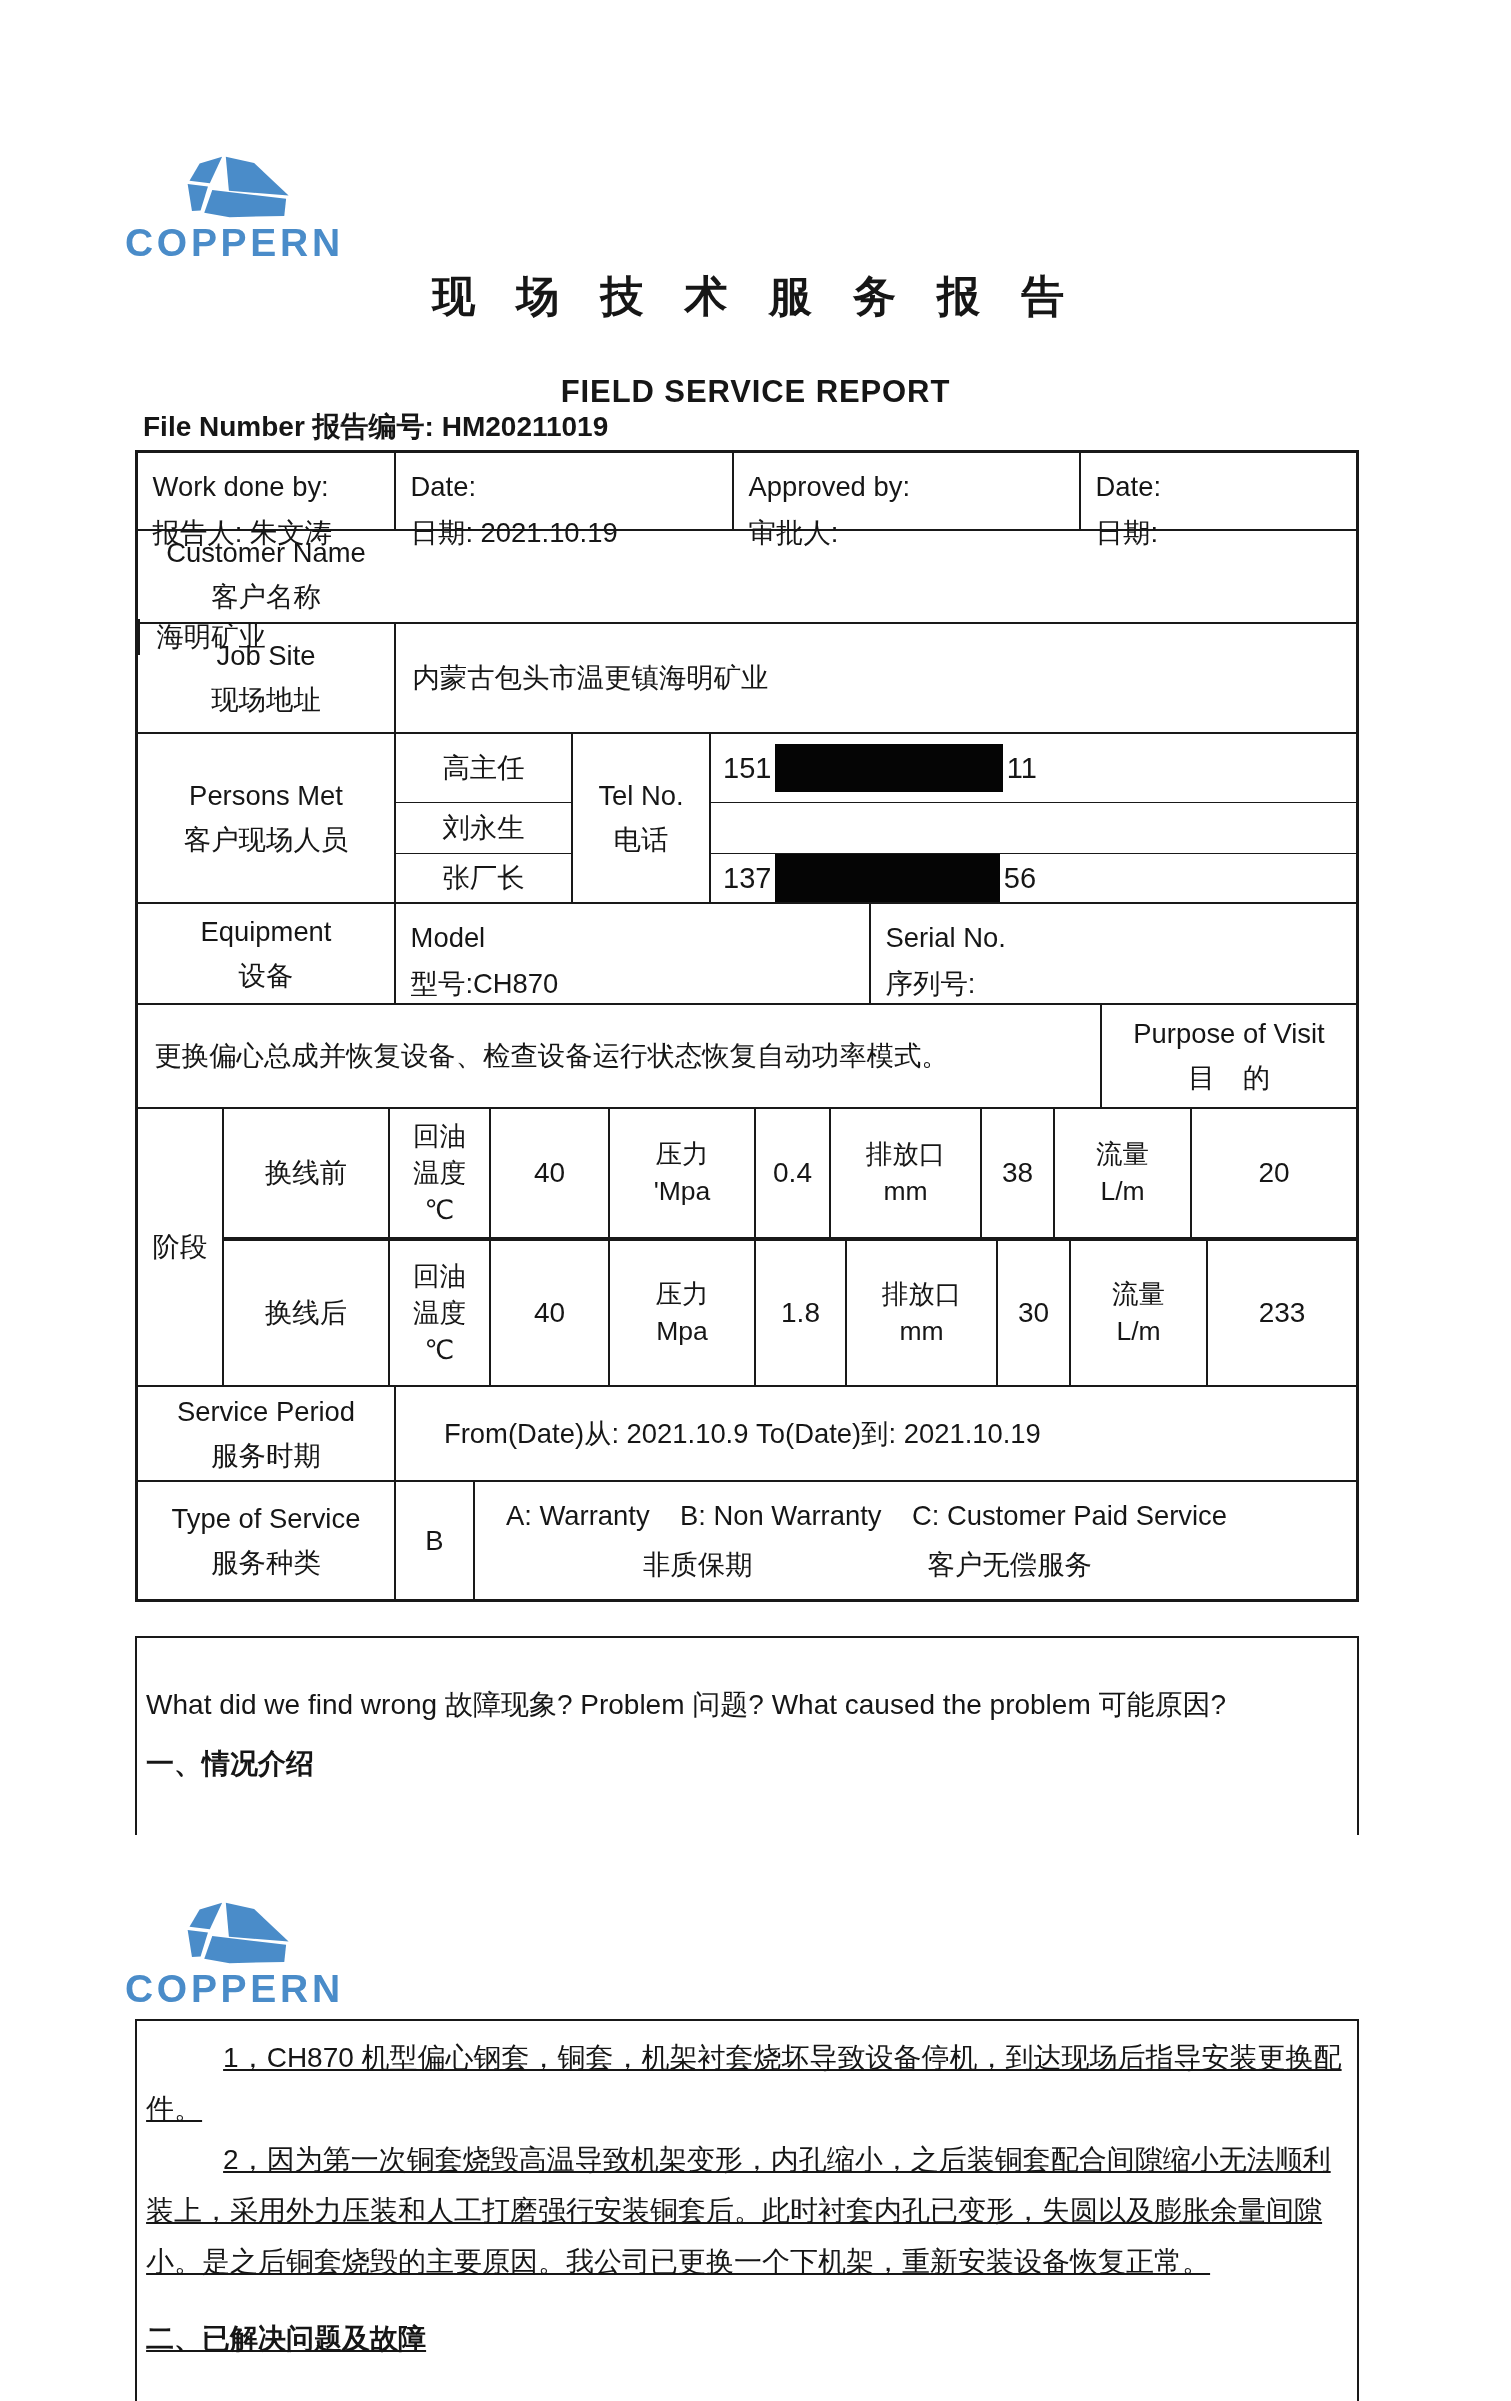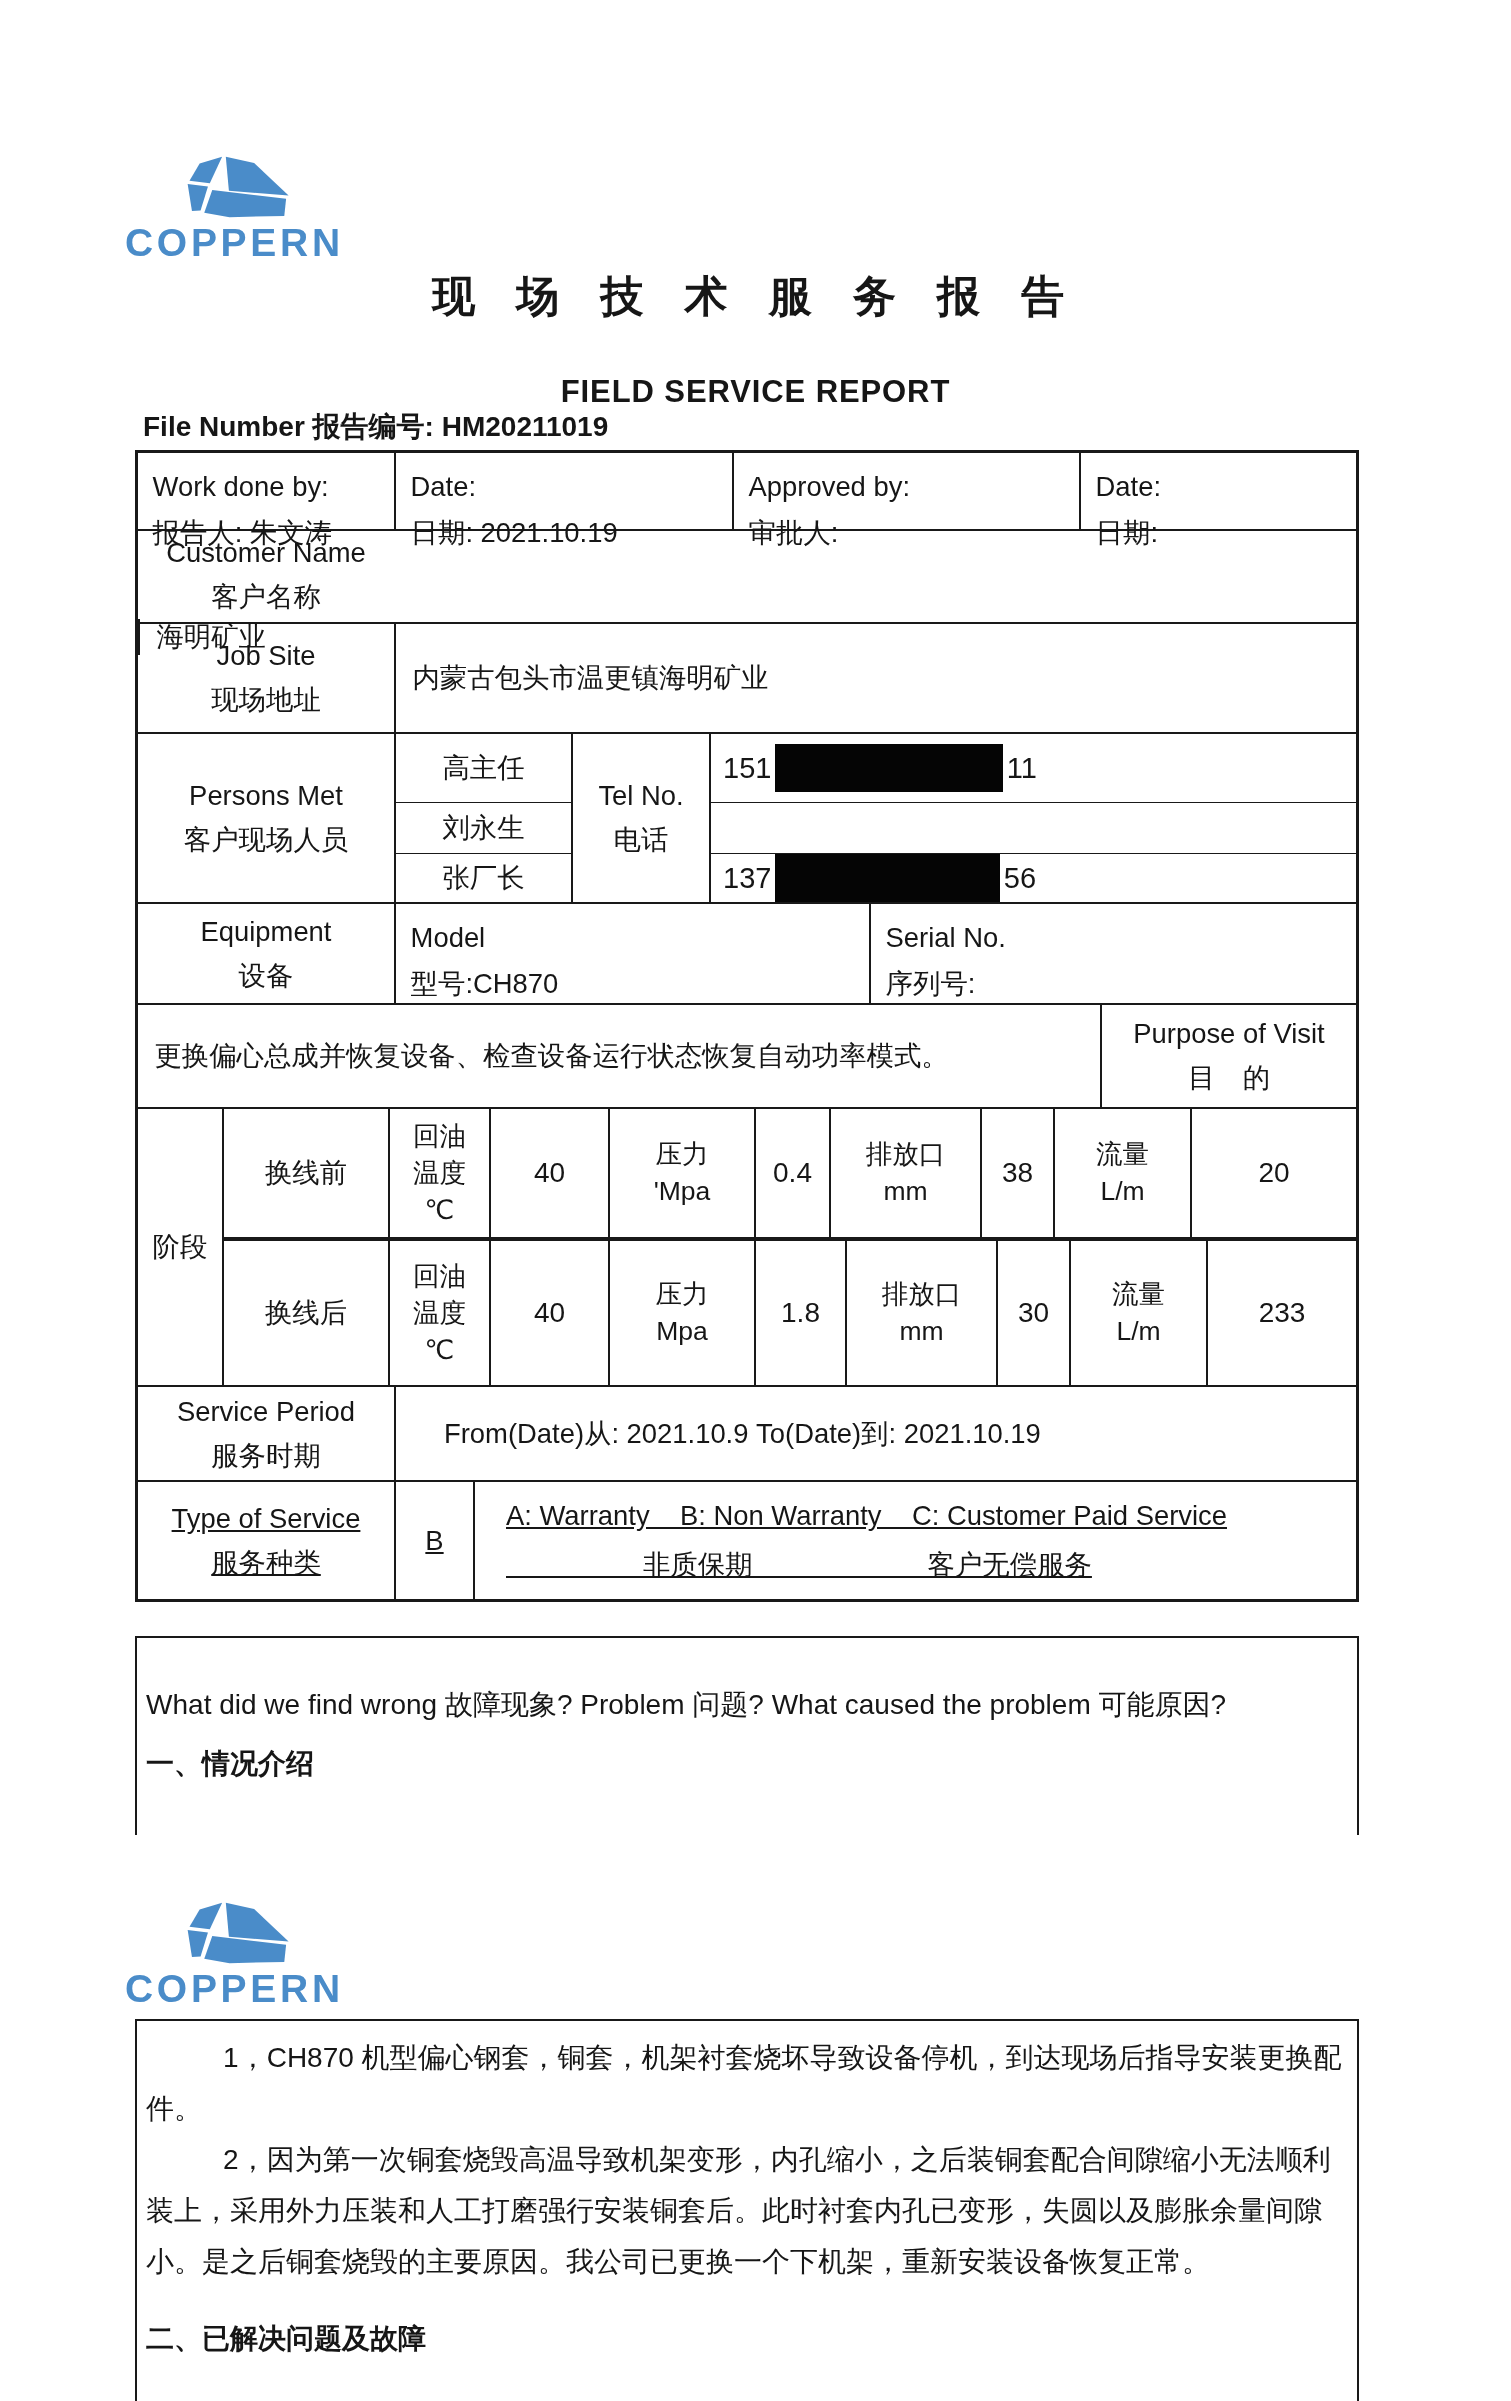--- a/index.html
+++ b/index.html
@@ -41,21 +41,21 @@
   .stage-row + .stage-row{border-top:4.6px solid #191919;}
   .stage-row .cell{display:flex;align-items:center;justify-content:center;text-align:center;}
   .unit{font-size:26.5px;line-height:37px;white-space:pre-line;}
   .num{font-size:28px;}
   .opt{white-space:pre;line-height:49px;padding:9.1px 0 0 31px;}
   
   .box1{left:135px;top:1636px;width:1224px;height:199px;border:2.7px solid #191919;border-bottom:none;
         box-sizing:border-box;padding:38px 12.8px 0 9.1px;font-size:28px;line-height:57px;}
   .box1 .heading{font-weight:bold;margin-top:1.8px;}
   .box2{left:135px;top:2019px;width:1224px;height:382px;border:2.7px solid #191919;border-bottom:none;
-        box-sizing:border-box;padding:11px 12.8px 0 9.1px;font-size:28px;line-height:51px;overflow:hidden;}
+        box-sizing:border-box;padding:11px 12.8px 0 9.1px;font-size:28px;line-height:51px;overflow:hidden;text-decoration:underline;}
   .box2 p{margin:0;text-indent:77px;}
   .box2 .heading{font-weight:bold;margin-top:25.6px;text-indent:0;}
   .hr-note{white-space:normal;}
 </style>
 </head>
 <body>
 
 <div class="logo" style="top:155px;">
   <svg width="121" height="64" viewBox="0 0 390 208">
     <polygon class="brandfill" points="85,28 158,6 118,92 52,84" fill="#4a8cc9"></polygon>
@@ -172,21 +172,21 @@
       </div>
     </div>
   </div>
 
   <div class="row" style="height:93px;">
     <div class="cell lab" style="width:256px;">Service Period
 服务时期</div>
     <div class="cell val grow" style="padding-left:48px;">From(Date)从:  2021.10.9 To(Date)到: 2021.10.19</div>
   </div>
 
-  <div class="row" style="height:117px;text-decoration:underline;">
+  <div class="row" style="height:117px;">
     <div class="cell lab" style="width:256px;">Type of Service
 服务种类</div>
     <div class="cell lab" style="width:79px;">B</div>
     <div class="cell opt grow">A: Warranty    B: Non Warranty    C: Customer Paid Service
                   非质保期                       客户无偿服务</div>
   </div>
 
 </div>
 
 <div class="abs box1">

